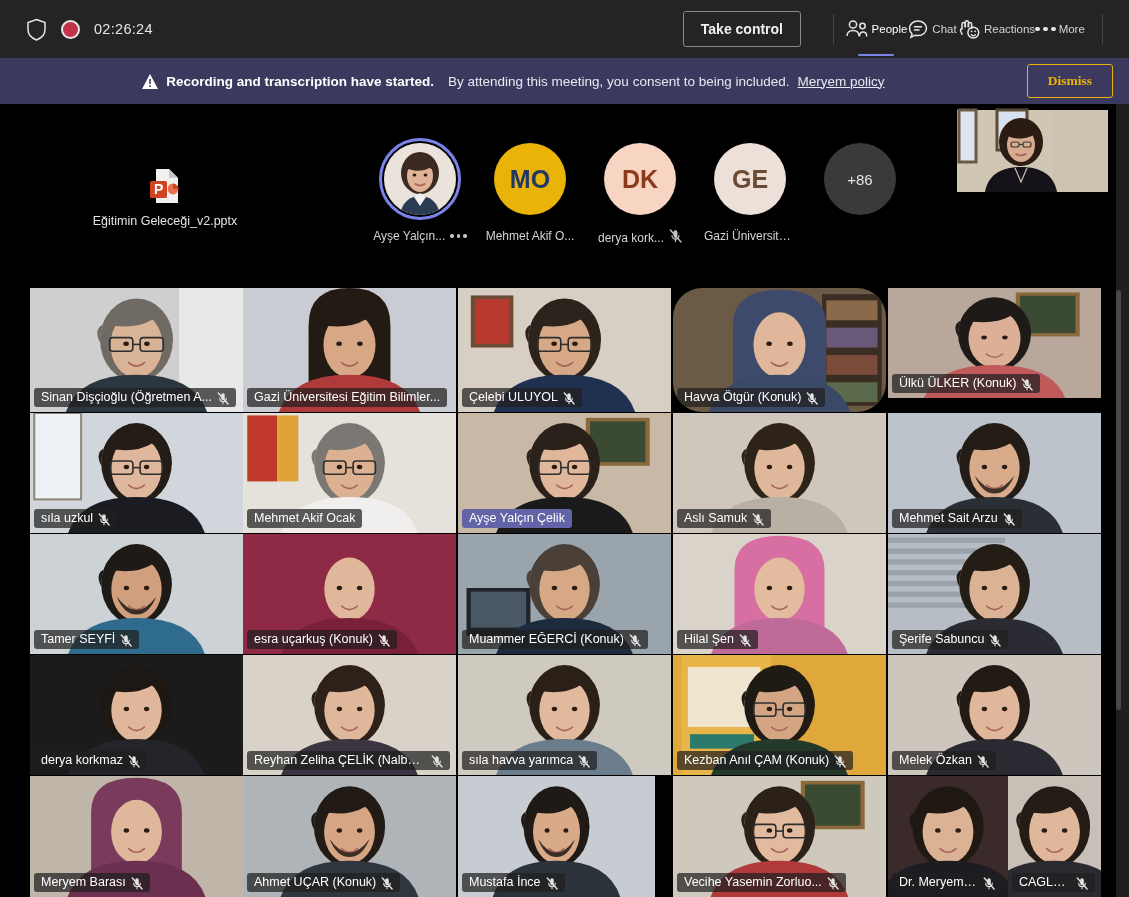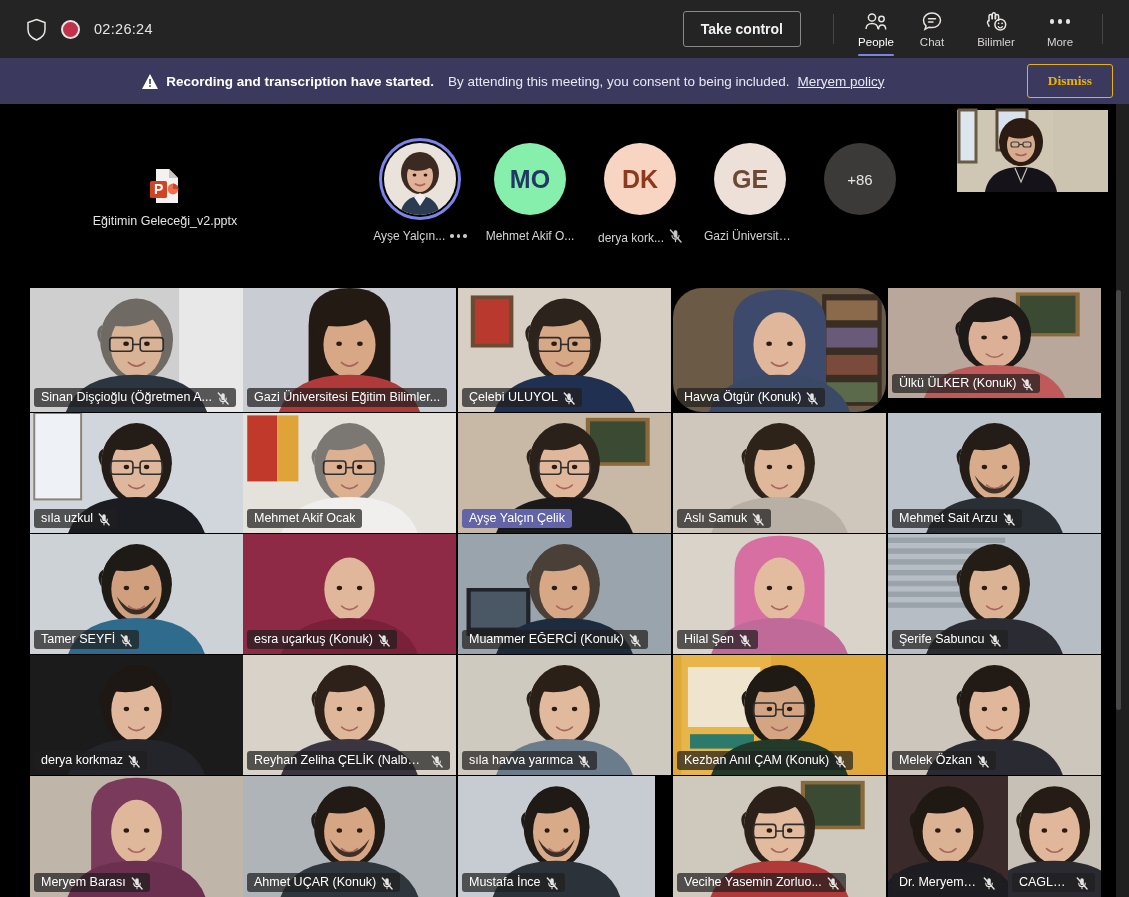--- a/index.html
+++ b/index.html
@@ -30,21 +30,21 @@
   }
   .take-control {
     border: 1px solid #8a8886; border-radius: 3px;
     color: #f3f2f1; background: transparent;
     font-size: 14px; font-weight: bold;
     padding: 9px 17px; margin-right: 18px; cursor: pointer;
     font-family: "Liberation Sans", sans-serif;
   }
   .tb-sep { width: 1px; height: 30px; background: #484644; margin: 0 14px; }
   .tb-item {
-    width: 56px; height: 58px; display: flex; flex-direction: column;
+    width: 56px; height: 58px; display: flex; flex-direction: row;
     align-items: center; justify-content: center; gap: 3px;
     cursor: pointer; position: relative;
   }
   .tb-item .ico { height: 22px; display: flex; align-items: center; justify-content: center; }
   .tb-item .lbl { color: #d6d4d2; font-size: 11.5px; }
   .tb-item.active .lbl { color: #fff; }
   .tb-underline {
     position: absolute; bottom: 2px; left: 10px; right: 10px;
     height: 2.5px; background: #7b83eb; border-radius: 2px;
   }
@@ -190,21 +190,21 @@
               <path d="M5 10.5V5.2c0-.9.7-1.6 1.6-1.6s1.6.7 1.6 1.6v3.4" fill="none" stroke="#e8e6e3" stroke-width="1.5"></path>
               <path d="M8.2 8V3.4c0-.9.7-1.6 1.6-1.6s1.6.7 1.6 1.6V8" fill="none" stroke="#e8e6e3" stroke-width="1.5"></path>
               <path d="M11.4 8.4V5c0-.9.7-1.6 1.6-1.6s1.6.7 1.6 1.6v5" fill="none" stroke="#e8e6e3" stroke-width="1.5"></path>
               <path d="M5 9.5c-1.2.4-1.8 1.5-1.3 2.7l1.6 3.6" fill="none" stroke="#e8e6e3" stroke-width="1.5"></path>
               <circle cx="16.3" cy="13.6" r="5.4" fill="none" stroke="#e8e6e3" stroke-width="1.5"></circle>
               <circle cx="14.6" cy="12.3" r=".9" fill="#e8e6e3"></circle>
               <circle cx="18.1" cy="12.3" r=".9" fill="#e8e6e3"></circle>
               <path d="M14.3 15.6c.5.8 1.2 1.2 2 1.2s1.5-.4 2-1.2" fill="none" stroke="#e8e6e3" stroke-width="1.3" stroke-linecap="round"></path>
             </svg>
         </span>
-        <span class="lbl">Bilimler</span>
+        <span class="lbl">Reactions</span>
       </div>
 
       <div class="tb-item">
         <span class="ico">
           <span class="dots3">
               <i></i>
               <i></i>
               <i></i>
             </span>
         </span>
@@ -265,21 +265,21 @@
           <span class="av-name">Ayşe Yalçın...</span>
           <span class="av-dots">
               <i></i>
               <i></i>
               <i></i>
             </span>
         </div>
       </div>
 
       <div class="av-cell">
-        <div class="av-circle" style="background:#86efac;color:#1f3864">
+        <div class="av-circle" style="background:#eab308;color:#1f3864">
           <span>MO</span>
         </div>
         <div class="av-row">
           <span class="av-name">Mehmet Akif O...</span>
         </div>
       </div>
 
       <div class="av-cell">
         <div class="av-circle" style="background:#f7d5c2;color:#8c3a1b">
           <span>DK</span>

